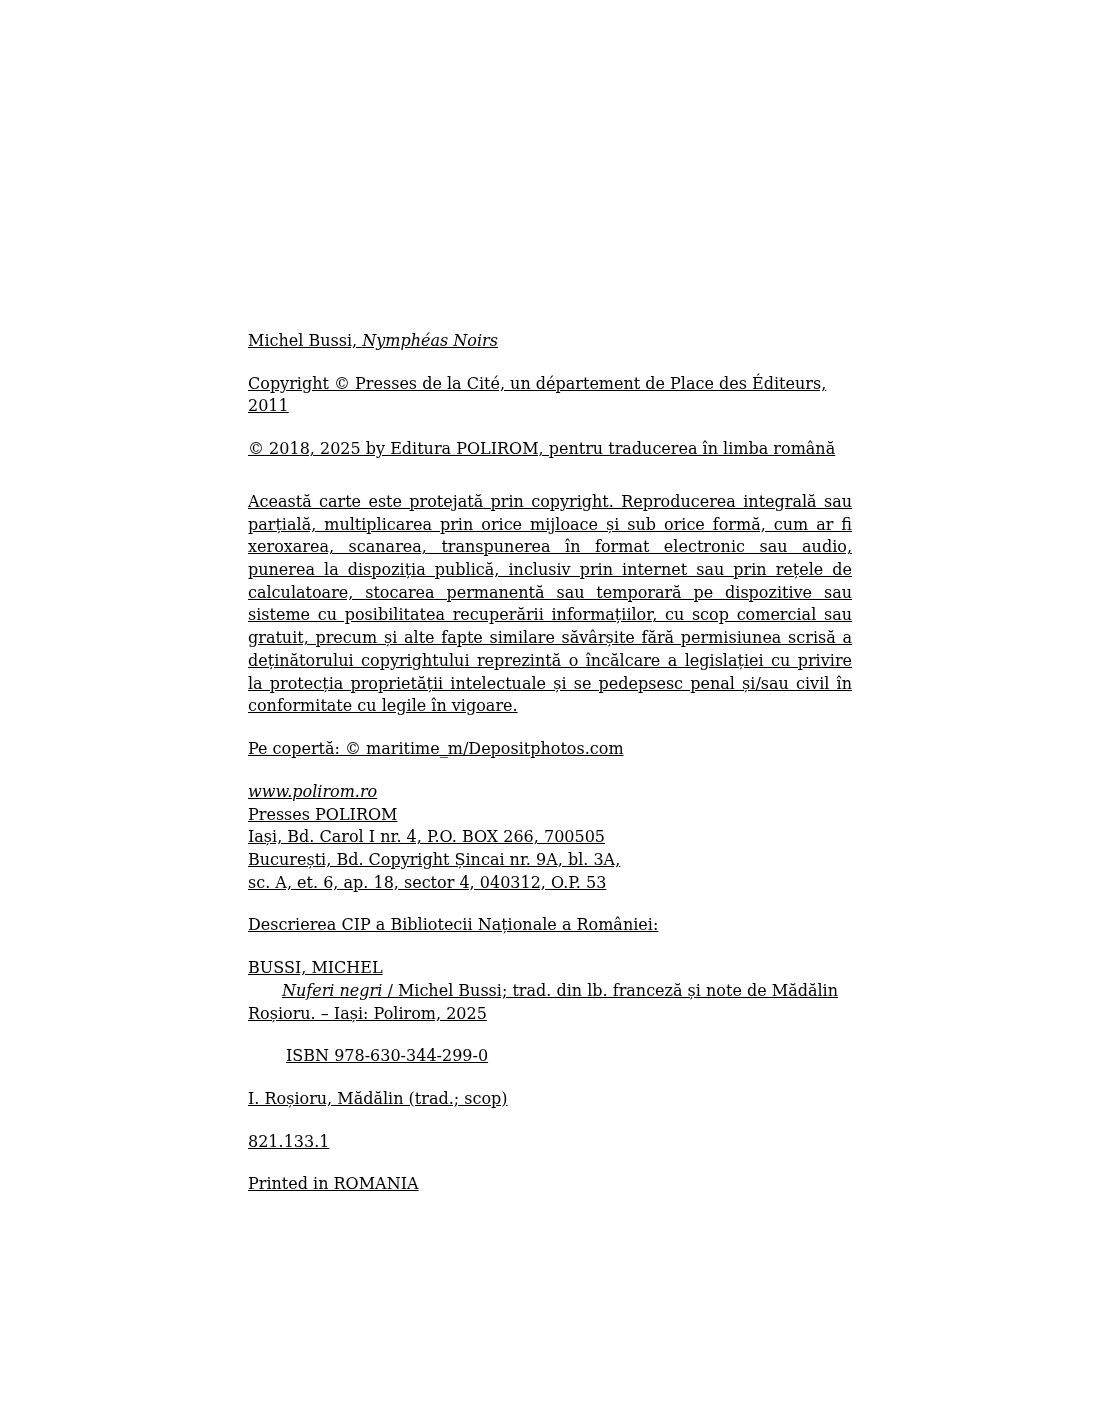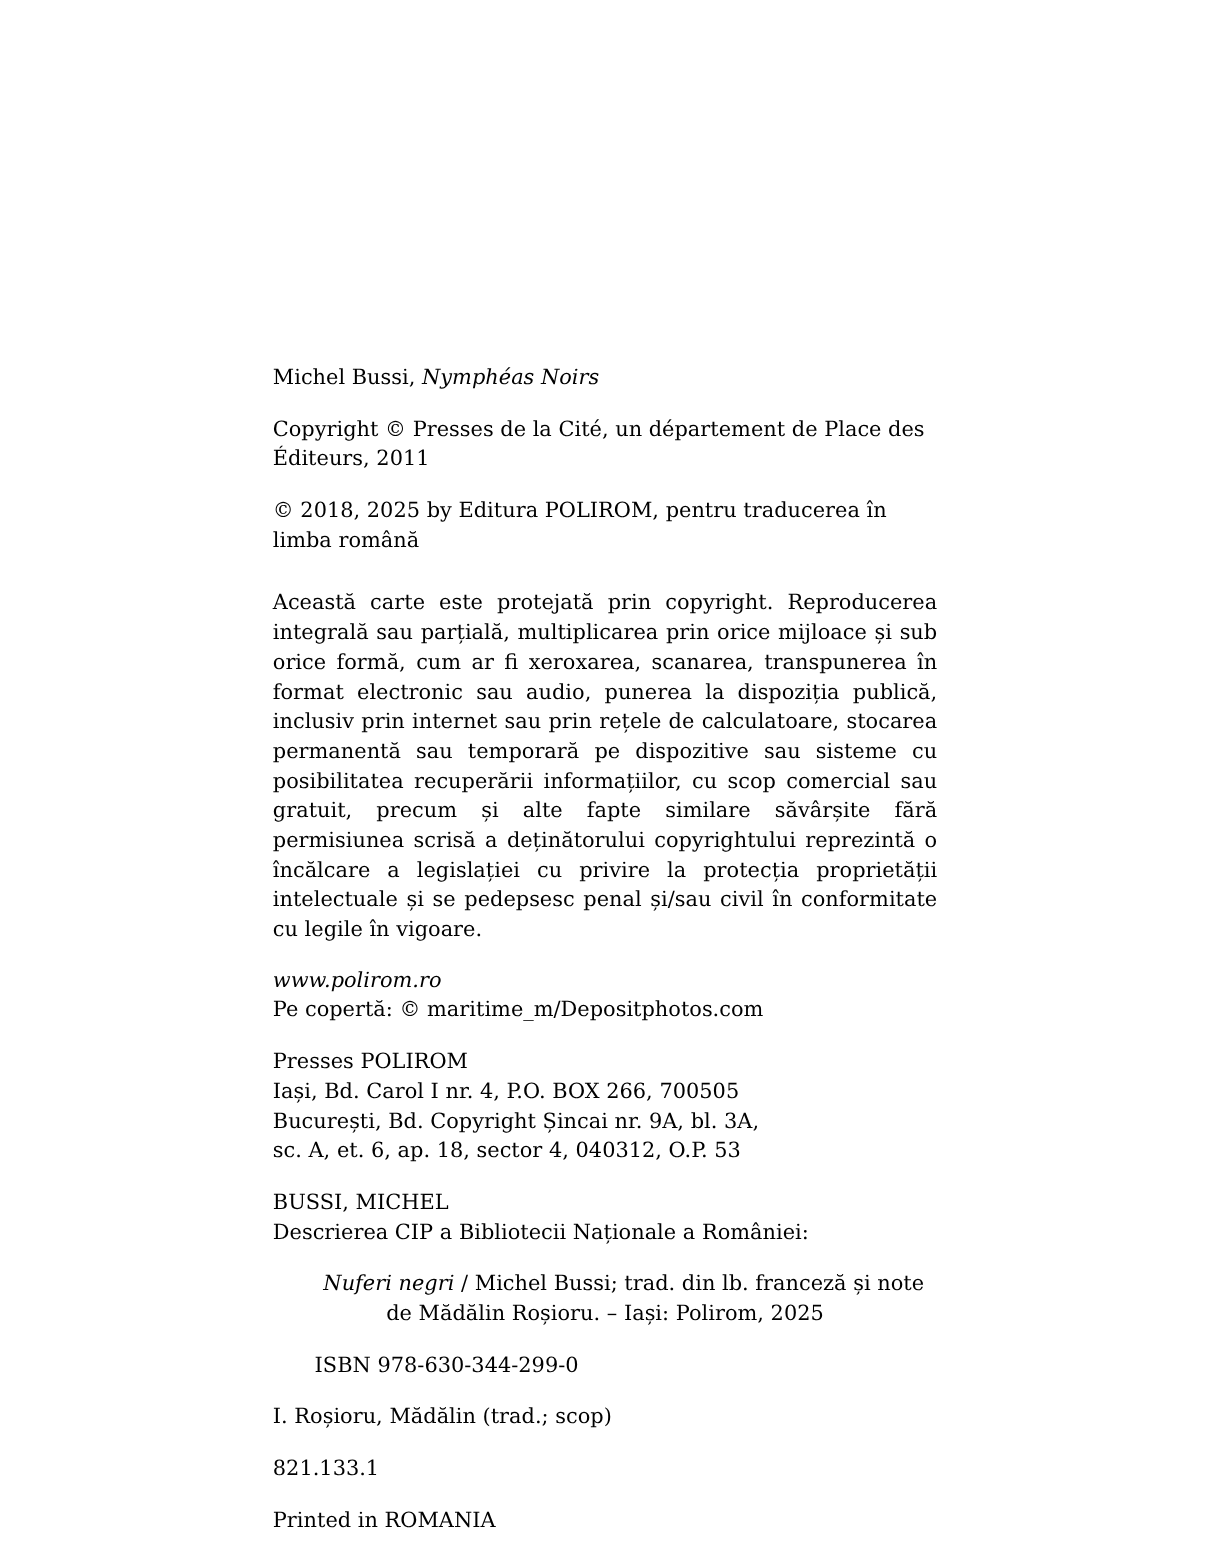--- a/index.html
+++ b/index.html
@@ -15,39 +15,39 @@
     position: relative;
     overflow: hidden;
   }
   .page {
     position: absolute;
     left: 248px;
     top: 330px;
     width: 604px;
   }
   .block {
-    font-size: 19px;
+    font-size: 16px;
     line-height: 1.42;
     margin: 0 0 20px 0;
     text-align: left;
+    text-decoration: underline;
   }
   .block.justified {
     text-align: justify;
     text-justify: inter-word;
     margin-top: 30px;
   }
   .tight {
     margin-bottom: 0;
   }
   .italic {
     font-style: italic;
   }
   .indent {
     text-indent: 34px;
-    text-align: center;
   }
   .indent-isbn {
     padding-left: 38px;
   }
   .line {
     display: block;
   }
   .addr-block .line {
     line-height: 1.42;
   }
@@ -60,34 +60,34 @@
   <p class="block">
     <span>Michel Bussi, </span><span class="italic">Nymphéas Noirs</span>
   </p>
 
   <p class="block">Copyright © Presses de la Cité, un département de Place des Éditeurs, 2011</p>
 
   <p class="block">© 2018, 2025 by Editura POLIROM, pentru traducerea în limba română</p>
 
   <p class="block justified">Această carte este protejată prin copyright. Reproducerea integrală sau parțială, multiplicarea prin orice mijloace și sub orice formă, cum ar fi xeroxarea, scanarea, transpunerea în format electronic sau audio, punerea la dispoziția publică, inclusiv prin internet sau prin rețele de calculatoare, stocarea permanentă sau temporară pe dispozitive sau sisteme cu posibilitatea recuperării informațiilor, cu scop comercial sau gratuit, precum și alte fapte similare săvârșite fără permisiunea scrisă a deținătorului copyrightului reprezintă o încălcare a legislației cu privire la protecția proprietății intelectuale și se pedepsesc penal și/sau civil în conformitate cu legile în vigoare.</p>
 
+  <p class="block">Pe copertă: © maritime_m/Depositphotos.com</p>
+
   <p class="block tight italic">www.polirom.ro</p>
-
-  <p class="block">Pe copertă: © maritime_m/Depositphotos.com</p>
 
   <div class="block addr-block">
     <span class="line">Presses POLIROM</span>
     <span class="line">Iași, Bd. Carol I nr. 4, P.O. BOX 266, 700505</span>
     <span class="line">București, Bd. Copyright Șincai nr. 9A, bl. 3A,</span>
     <span class="line">sc. A, et. 6, ap. 18, sector 4, 040312, O.P. 53</span>
   </div>
 
+  <p class="block">Descrierea CIP a Bibliotecii Naționale a României:</p>
+
   <p class="block tight">BUSSI, MICHEL</p>
-
-  <p class="block">Descrierea CIP a Bibliotecii Naționale a României:</p>
 
   <p class="block indent">
     <span class="italic">Nuferi negri</span><span> / Michel Bussi; trad. din lb. franceză și note de Mădălin Roșioru. – Iași: Polirom, 2025</span>
   </p>
 
   <p class="block indent-isbn">ISBN 978-630-344-299-0</p>
 
   <p class="block">I. Roșioru, Mădălin (trad.; scop)</p>
 
   <p class="block">821.133.1</p>

